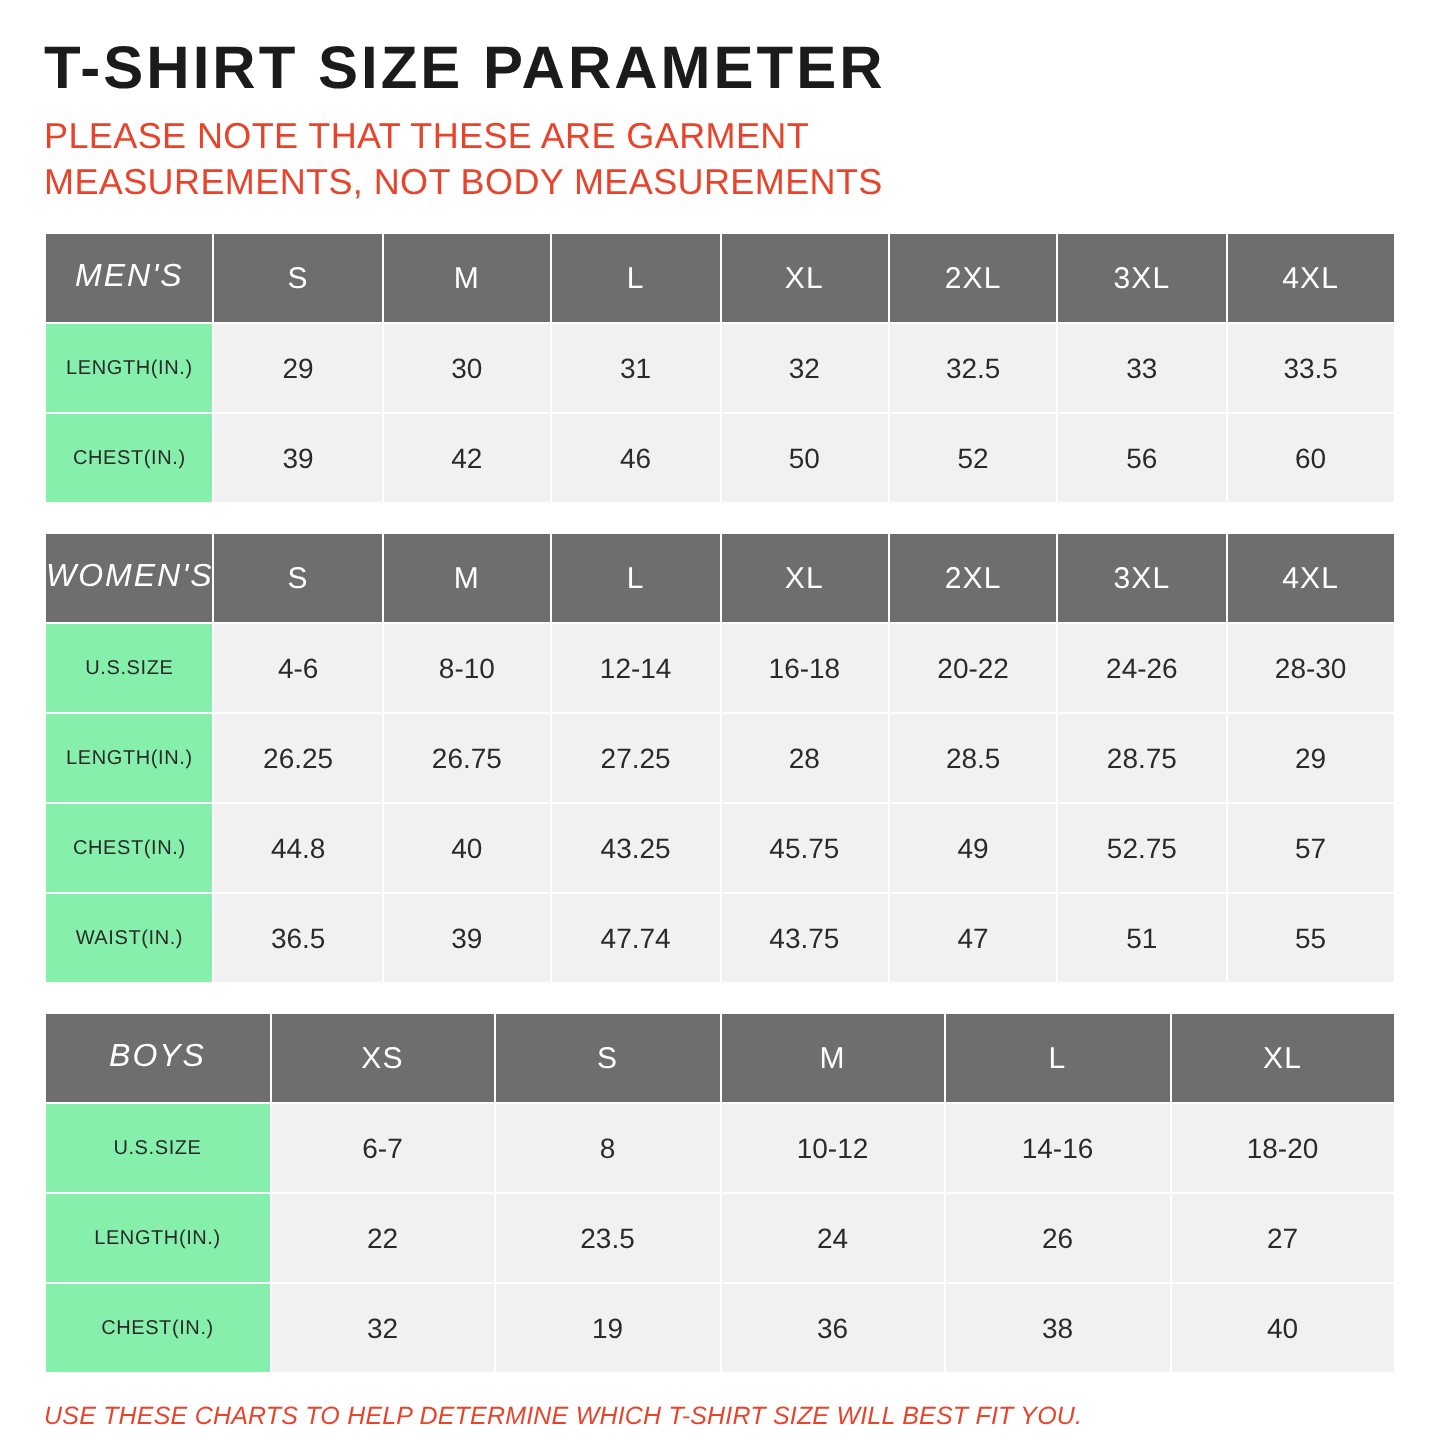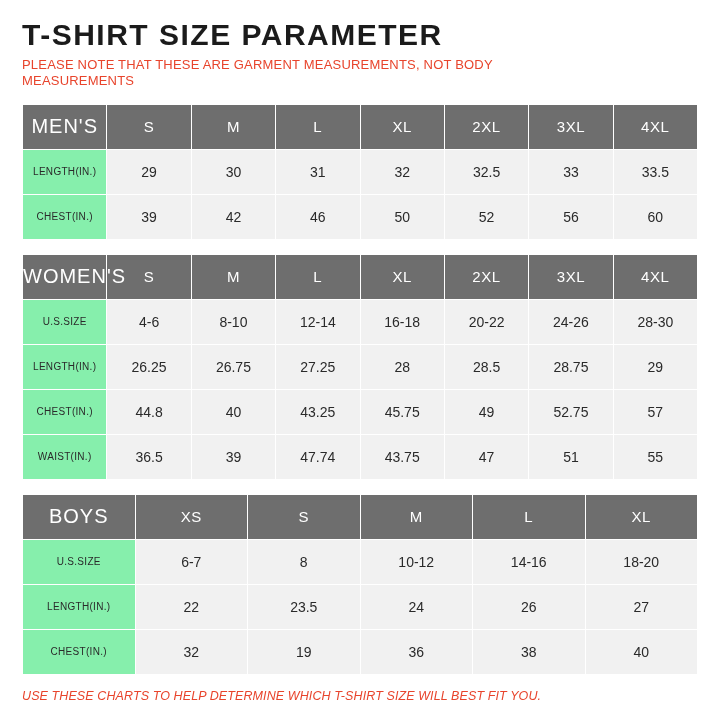--- a/index.html
+++ b/index.html
@@ -21,21 +21,21 @@
   .title {
     font-size: 30px;
     font-weight: bold;
     letter-spacing: 1.5px;
     color: #1b1b1b;
     margin: 0 0 6px 0;
     line-height: 1.1;
   }
   .note {
     color: #e8442c;
-    font-size: 13px;
+    font-size: 18px;
     line-height: 1.25;
     max-width: 530px;
     margin: 0 0 14px 0;
     letter-spacing: 0.2px;
   }
   table.size-table {
     width: 100%;
     border-collapse: collapse;
     margin-bottom: 14px;
     table-layout: fixed;
@@ -51,22 +51,23 @@
     background: #f1f1f1;
   }
   table.size-table thead th {
     background: #6e6e6e;
     color: #ffffff;
     font-size: 15px;
     letter-spacing: 0.6px;
     font-weight: normal;
   }
   table.size-table thead th.first-col {
-    font-size: 20px;
+    font-size: 16px;
     letter-spacing: 1px;
+    font-style: italic;
   }
   table.size-table tbody td.first-col {
     background: #86efac;
     font-size: 10px;
     letter-spacing: 0.3px;
   }
   table.size-table tbody td {
     background: #f1f1f1;
   }
   .footer {

